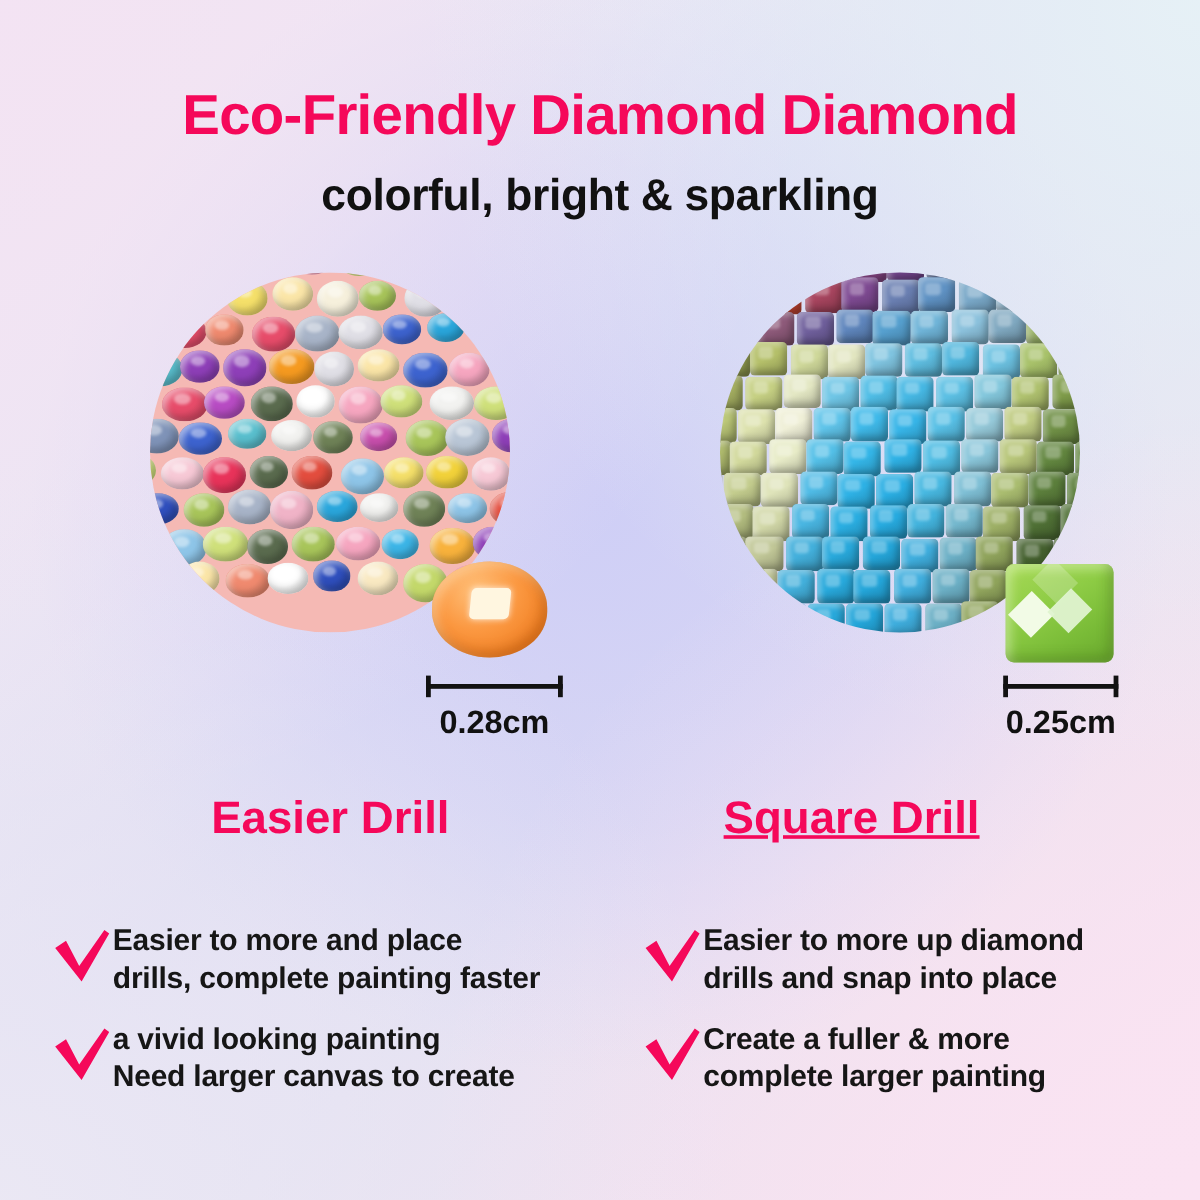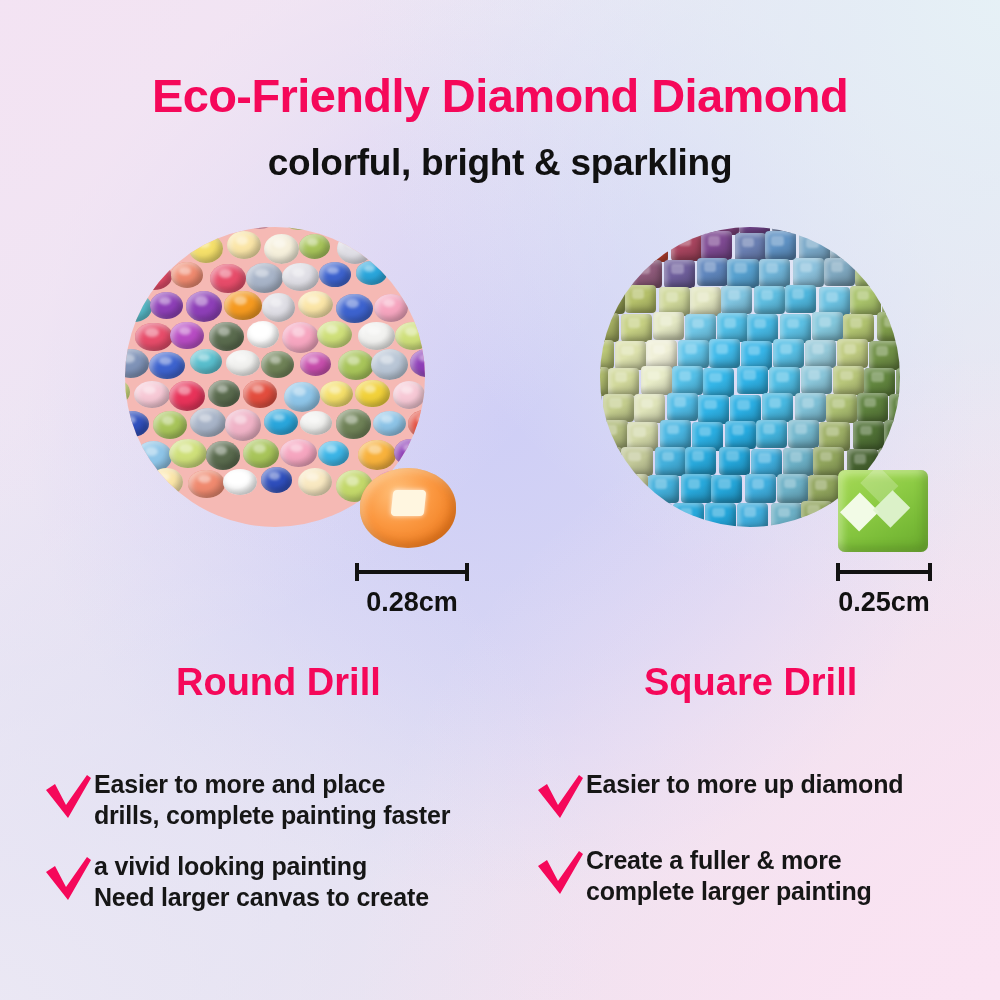--- a/index.html
+++ b/index.html
@@ -201,21 +201,21 @@
 
   
   .col-heading {
     position: absolute;
     font-size: 38px;
     font-weight: bold;
     color: #f5085a;
     white-space: nowrap;
   }
   #heading-round { left: 176px; top: 661px; }
-  #heading-square { left: 644px; top: 661px; }
+  #heading-square { left: 603px; top: 661px; text-decoration: underline; }
 
   
   .bullets {
     position: absolute;
     width: 470px;
   }
   #bullets-round { left: 42px; top: 768px; }
   #bullets-square { left: 534px; top: 768px; }
 
   .bullet {
@@ -498,21 +498,21 @@
 
   <div class="measure" id="measure-square">
     <div class="bar">
       <div class="cap cap-left"></div>
       <div class="line"></div>
       <div class="cap cap-right"></div>
     </div>
     <div class="label">0.25cm</div>
   </div>
 
-  <div class="col-heading" id="heading-round">Round Drill</div>
+  <div class="col-heading" id="heading-round">Easier Drill</div>
   <div class="col-heading" id="heading-square">Square Drill</div>
 
   <div class="bullets" id="bullets-round">
     <div class="bullet">
       <div class="check-icon">
         <svg viewBox="0 0 52 54" width="52" height="54" aria-hidden="true">
           <path d="M4 20 L13 14 L24 35 L45 5 L49 8 L26 48 Z" fill="#f5085a"></path>
         </svg>
       </div>
       <div class="bullet-text">
@@ -535,20 +535,21 @@
 
   <div class="bullets" id="bullets-square">
     <div class="bullet">
       <div class="check-icon">
         <svg viewBox="0 0 52 54" width="52" height="54" aria-hidden="true">
           <path d="M4 20 L13 14 L24 35 L45 5 L49 8 L26 48 Z" fill="#f5085a"></path>
         </svg>
       </div>
       <div class="bullet-text">
         <span>Easier to more up diamond</span>
+        <span>drills and snap into place</span>
       </div>
     </div>
     <div class="bullet">
       <div class="check-icon">
         <svg viewBox="0 0 52 54" width="52" height="54" aria-hidden="true">
           <path d="M4 20 L13 14 L24 35 L45 5 L49 8 L26 48 Z" fill="#f5085a"></path>
         </svg>
       </div>
       <div class="bullet-text">
         <span>Create a fuller &amp; more</span>

